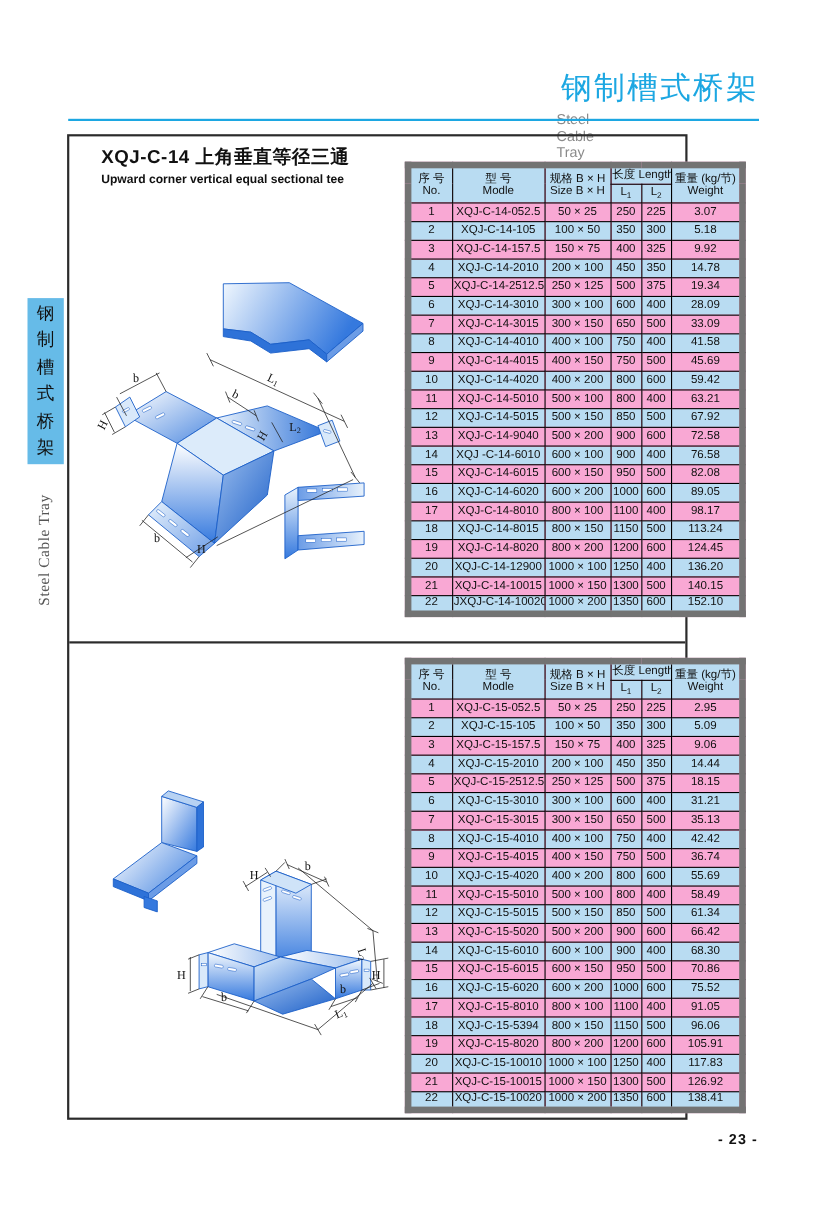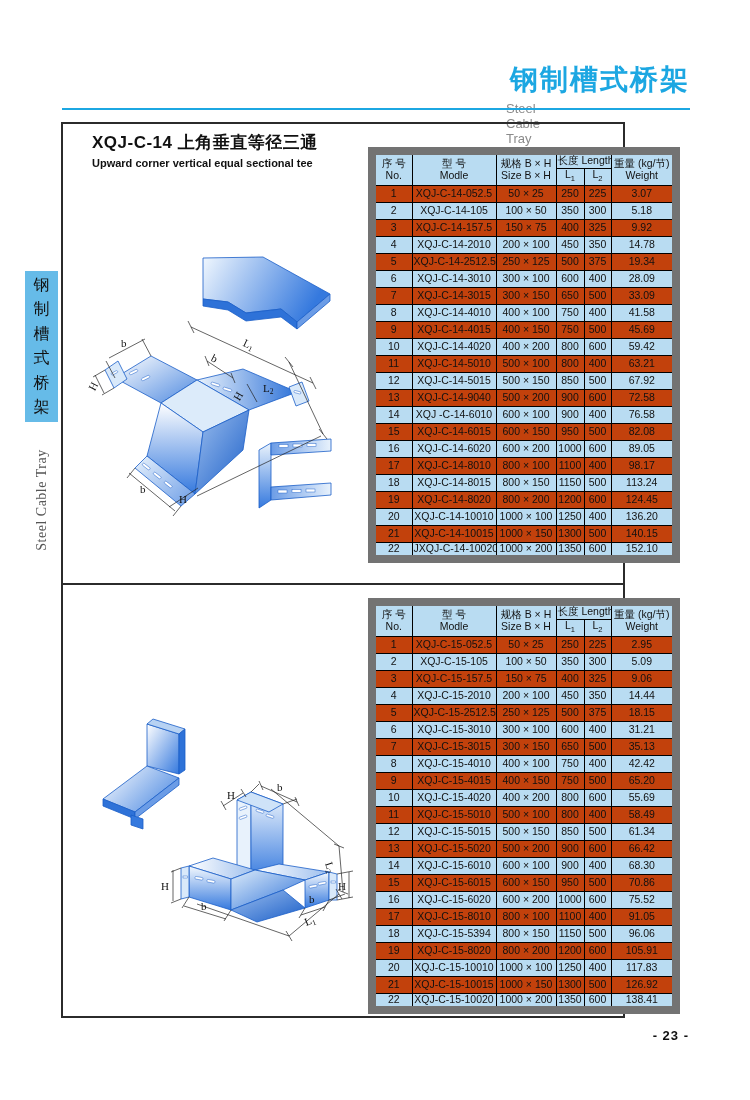--- a/index.html
+++ b/index.html
@@ -2,21 +2,21 @@
 <html style="--brand-cyan: #1CA7E2; --table-stripe: #B9DCF2; --sidebar-blue: #66BBE8; --drawing-blue: #2E72D8; --line-dark: #2B2B2B;"><head>
 <meta charset="utf-8">
 <style>
   * { margin:0; padding:0; box-sizing:border-box; }
   html,body { background:#ffffff; }
   body { font-family:"Liberation Sans",sans-serif; color:#111; }
   .page { position:relative; width:750px; height:1100px; background:#fff; overflow:hidden; }
 
   
   .brand { position:absolute; right:60px; top:61px; width:186px; }
-  .brand-cn { font-size:28px; font-weight:bold; color:var(--brand-cyan,#1CA7E2); letter-spacing:2px; white-space:nowrap; text-align:right; }
+  .brand-cn { font-size:28px; font-weight:normal; color:var(--brand-cyan,#1CA7E2); letter-spacing:2px; white-space:nowrap; text-align:right; }
   .brand-en { display:flex; justify-content:space-between; font-size:13px; color:#8a8a8a; margin-top:2px; padding:0 2px;flex-direction:column; }
   .brand-rule { position:absolute; left:62px; top:108px; width:628px; height:2px; background:var(--brand-cyan,#1CA7E2); }
 
   
   .side-box { position:absolute; left:25px; top:271px; width:33px; height:151px; background:var(--sidebar-blue,#66BBE8);
               display:flex; flex-direction:column; align-items:center; justify-content:space-evenly; font-size:16px; color:#111; }
   .side-en { position:absolute; left:25px; top:424px; width:33px; height:152px; display:flex; align-items:center; justify-content:center; }
   .side-en span { transform:rotate(-90deg); white-space:nowrap; font-family:"Liberation Serif",serif; font-size:14px; color:#555; letter-spacing:0.5px; }
 
   
@@ -25,21 +25,21 @@
 
   .sec-head { position:absolute; left:29px; width:280px; }
   .sec-head-1 { top:7px; } .sec-head-2 { top:468px; }
   .sec-title-cn { font-size:17px; font-weight:bold; letter-spacing:0.5px; white-space:nowrap; }
   .sec-title-en { font-size:11px; font-weight:bold; margin-top:3px; white-space:nowrap; }
 
   .draw { position:absolute; left:22px; }
   .draw1 { top:76px; } .draw2 { top:536px; }
 
   .spec-table { position:absolute; left:305px; border-collapse:collapse; width:304px; table-layout:fixed;
-                font-size:10.5px; border:8px solid #737373; background:#c2410c; }
+                font-size:10.5px; border:6px solid #737373; background:#f9a8d4; }
   .spec-table-1 { top:23px; } .spec-table-2 { top:474px; }
   .spec-table th, .spec-table td { border:1px solid #000; text-align:center; vertical-align:middle;
                 padding:0 1px; height:17px; line-height:1.1; font-weight:normal; white-space:nowrap; overflow:hidden; }
   .spec-table thead th { background:var(--table-stripe,#B9DCF2); }
   .spec-table tbody tr:nth-of-type(even) td { background:var(--table-stripe,#B9DCF2); }
   .h-cn, .h-en { display:block; }
   sub { font-size:7.5px; }
 
   .page-num { position:absolute; left:61px; top:1028px; width:628px; text-align:right;
               font-size:13px; font-weight:bold; letter-spacing:1px; }
@@ -377,21 +377,21 @@
             <td>19</td>
             <td>XQJ-C-14-8020</td>
             <td>800 × 200</td>
             <td>1200</td>
             <td>600</td>
             <td>124.45</td>
           </tr>
 
           <tr>
             <td>20</td>
-            <td>XQJ-C-14-10010</td>
+            <td>XQJ-C-14-12900</td>
             <td>1000 × 100</td>
             <td>1250</td>
             <td>400</td>
             <td>136.20</td>
           </tr>
 
           <tr>
             <td>21</td>
             <td>XQJ-C-14-10015</td>
             <td>1000 × 150</td>
@@ -608,21 +608,21 @@
             <td>400</td>
             <td>42.42</td>
           </tr>
 
           <tr>
             <td>9</td>
             <td>XQJ-C-15-4015</td>
             <td>400 × 150</td>
             <td>750</td>
             <td>500</td>
-            <td>65.20</td>
+            <td>36.74</td>
           </tr>
 
           <tr>
             <td>10</td>
             <td>XQJ-C-15-4020</td>
             <td>400 × 200</td>
             <td>800</td>
             <td>600</td>
             <td>55.69</td>
           </tr>

